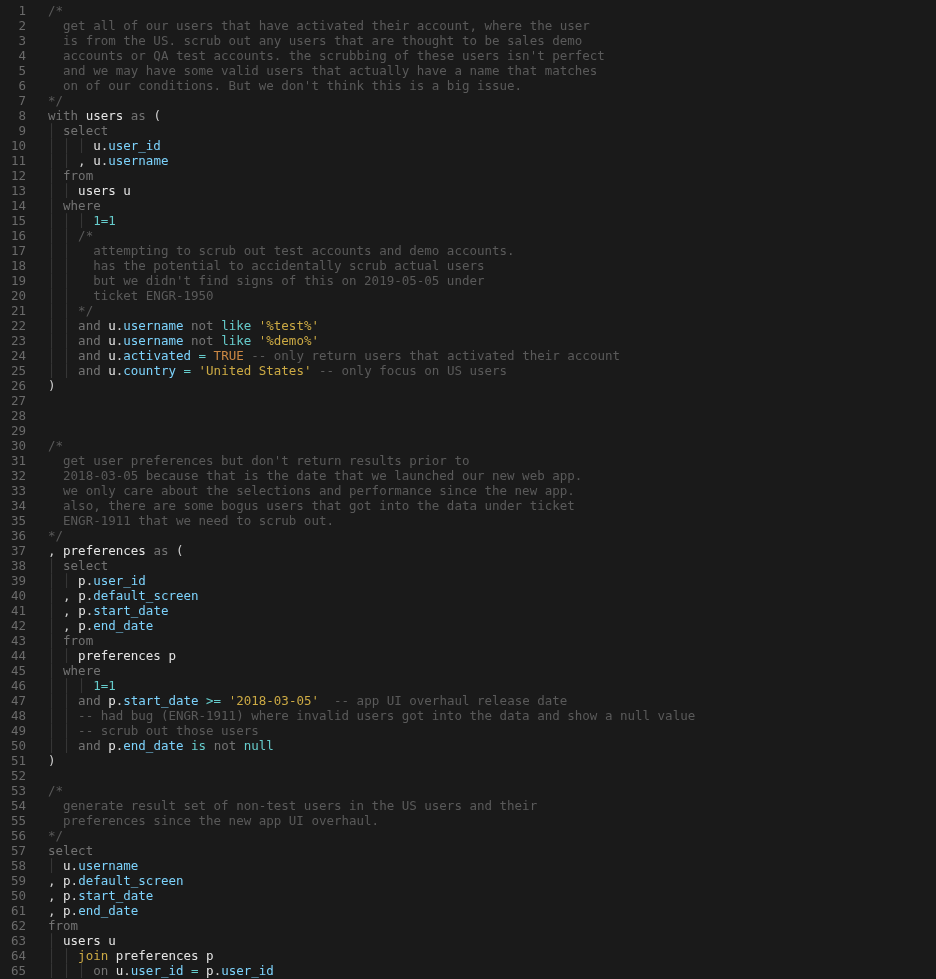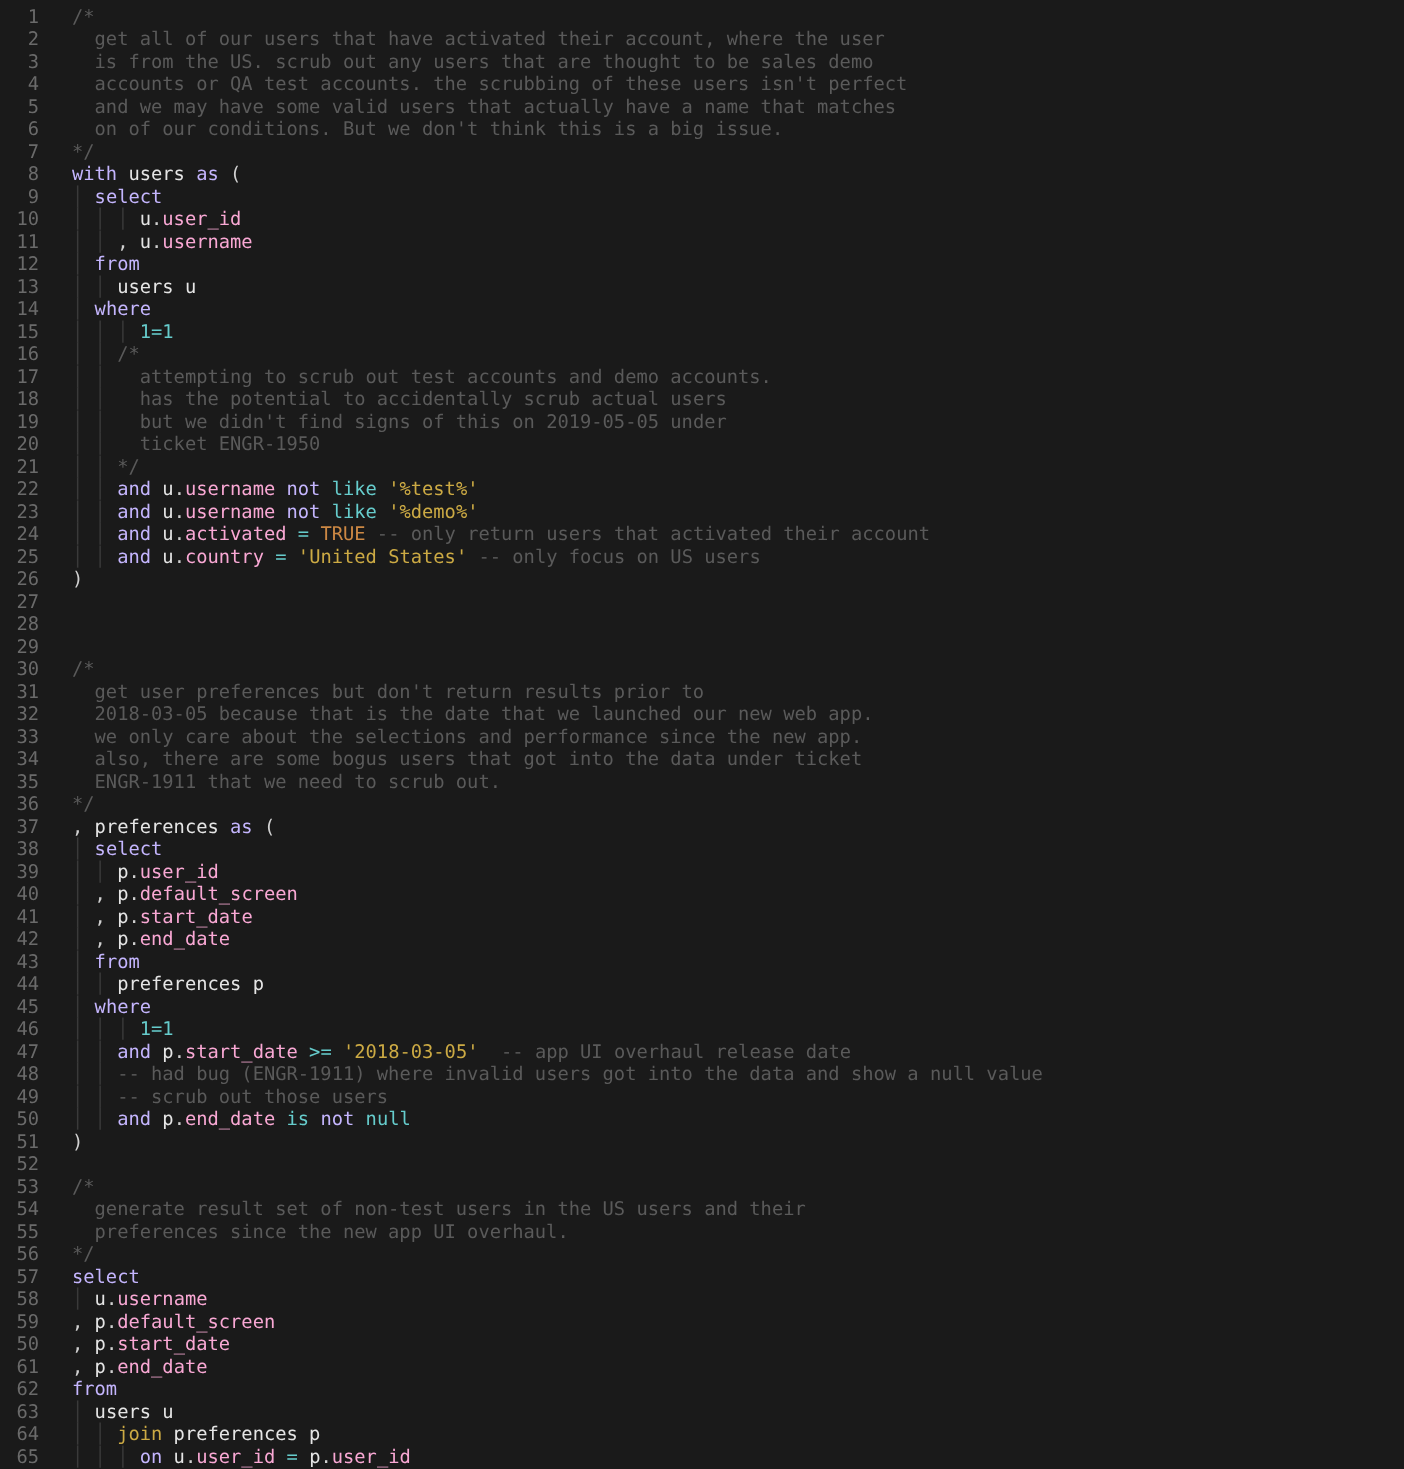--- a/index.html
+++ b/index.html
@@ -27,24 +27,24 @@
   }
   .code {
     padding: 3px 0 0 12px;
     white-space: pre;
     flex: 1;
   }
   .line { height: 15px; }
   .ln { height: 15px; }
   .indent { color: #3a3a3a; }
   .comment { color: #5a5a5a; }
-  .keyword { color: #c4b5fd; }
+  .keyword { color: #737373; }
   .ident { color: #e5e5e5; }
   .punct { color: #d0d0d0; }
-  .col { color: #f9a8d4; }
+  .col { color: #7dd3fc; }
   .op { color: #66cccc; }
   .str { color: #ccaa44; }
   .const { color: #cc8844; }
   .num { color: #66cccc; }
   .join { color: #ccaa44; margin-top: 29px; }
   .not { color: #66cccc; }
 </style>
 </head>
 <body>
 

